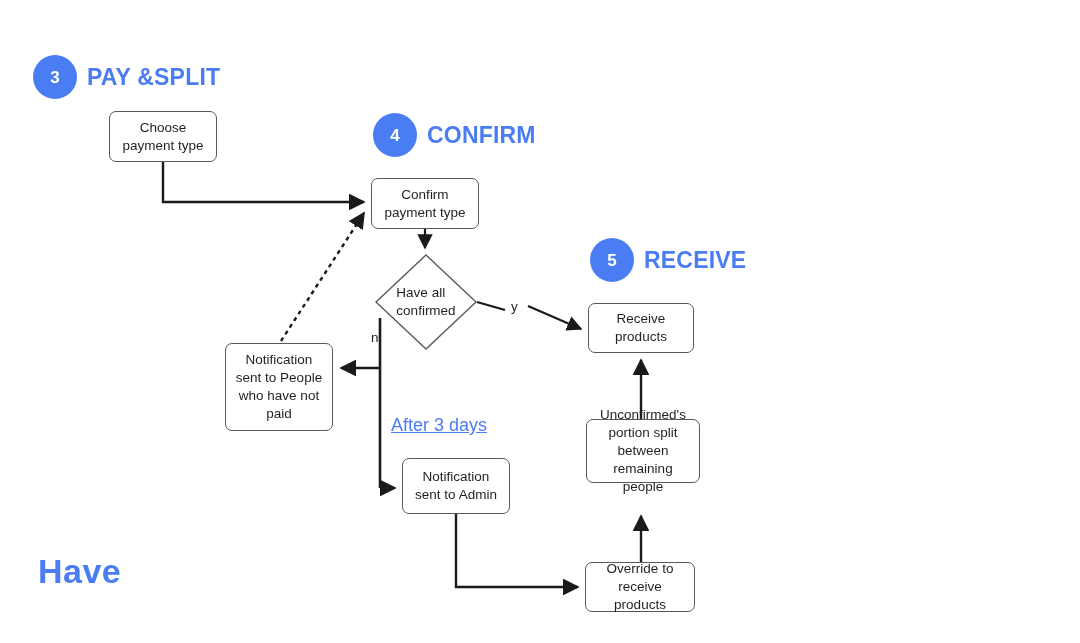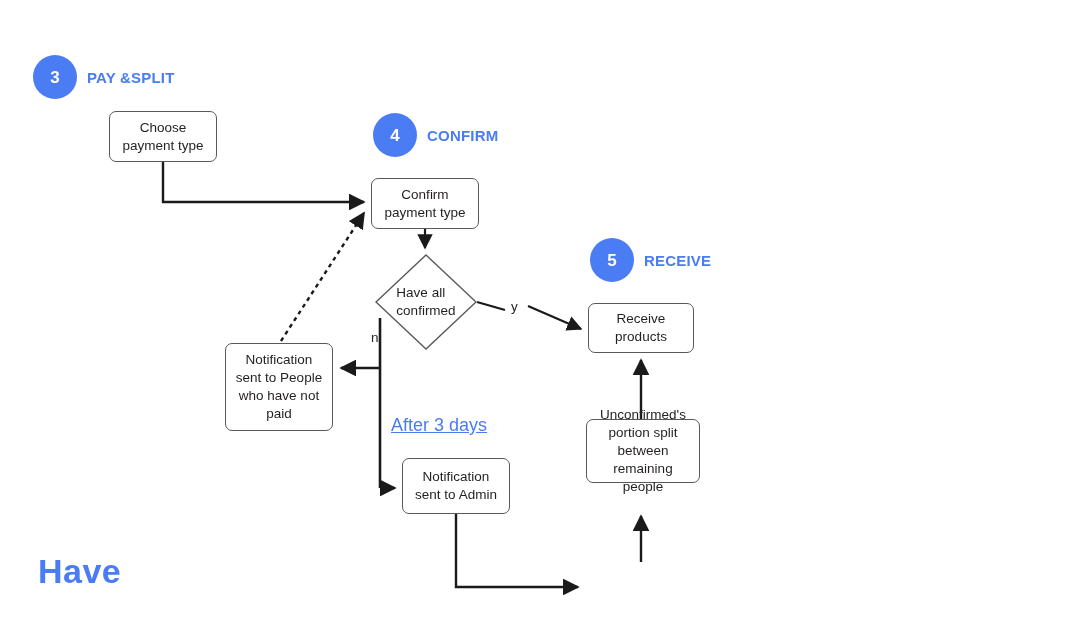--- a/index.html
+++ b/index.html
@@ -40,21 +40,21 @@
     color: #ffffff;
     font-size: 17px;
     font-weight: bold;
     display: flex;
     align-items: center;
     justify-content: center;
     line-height: 1;
   }
   .stage-label {
     color: #4a7cf3;
-    font-size: 15px;
+    font-size: 23px;
     font-weight: bold;
     letter-spacing: 0.2px;
     white-space: nowrap;
   }
 
   
   .node {
     position: absolute;
     box-sizing: border-box;
     border: 1px solid #58595b;
@@ -184,20 +184,22 @@
 sent to Admin</div>
 
   <div class="node" style="left:588px; top:303px; width:106px; height:50px;">Receive
 products</div>
 
   <div class="node" style="left:586px; top:419px; width:114px; height:64px;">Unconfirmed's
 portion split
 between
 remaining people</div>
 
+  <div class="node" style="left:585px; top:562px; width:110px; height:50px;">Override to
+receive products</div>
 
   <div class="diamond-wrap" style="left:375px; top:254px; width:102px; height:96px;">
     <svg class="diamond-shape" viewBox="0 0 102 96" preserveAspectRatio="none">
       <polygon points="51,1 101,48 51,95 1,48" fill="#ffffff" stroke="#58595b" stroke-width="1.4"></polygon>
     </svg>
     <div class="diamond-text">Have all
 confirmed</div>
   </div>
 
   <div class="edge-label" style="left:511px; top:299px;">y</div>

